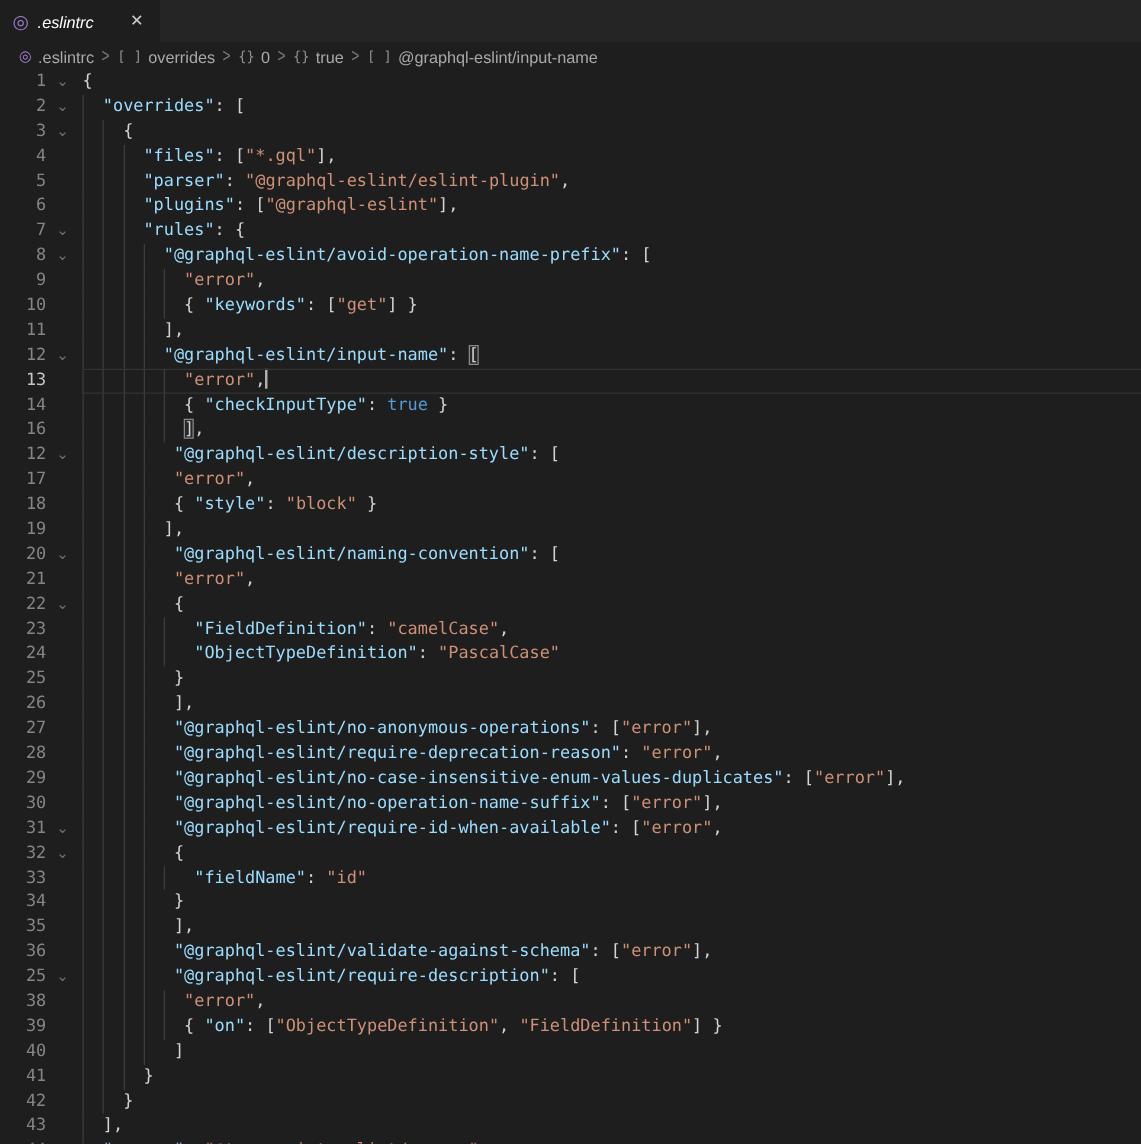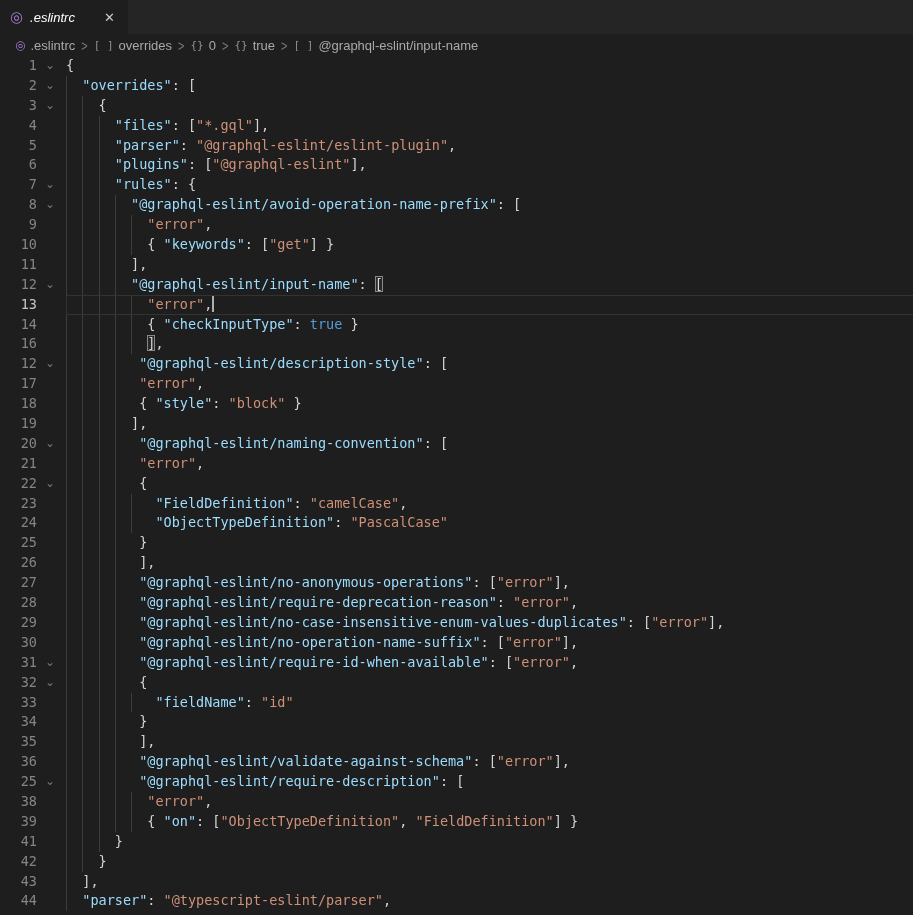--- a/index.html
+++ b/index.html
@@ -259,20 +259,25 @@
         <div class="num">38</div>
         <div class="chev"></div>
         <div class="code" style="padding-left: calc(10ch + 3px);"><span class="guide" style="left: calc(0ch + 3px);"></span><span class="guide" style="left: calc(2ch + 3px);"></span><span class="guide" style="left: calc(4ch + 3px);"></span><span class="guide" style="left: calc(6ch + 3px);"></span><span class="guide" style="left: calc(8ch + 3px);"></span><span class="ts">"error"</span><span class="tp">,</span></div>
       </div>
       <div class="row">
         <div class="num">39</div>
         <div class="chev"></div>
         <div class="code" style="padding-left: calc(10ch + 3px);"><span class="guide" style="left: calc(0ch + 3px);"></span><span class="guide" style="left: calc(2ch + 3px);"></span><span class="guide" style="left: calc(4ch + 3px);"></span><span class="guide" style="left: calc(6ch + 3px);"></span><span class="guide" style="left: calc(8ch + 3px);"></span><span class="tp">{ </span><span class="tk">"on"</span><span class="tp">: [</span><span class="ts">"ObjectTypeDefinition"</span><span class="tp">, </span><span class="ts">"FieldDefinition"</span><span class="tp">] }</span></div>
       </div>
       <div class="row">
+        <div class="num">40</div>
+        <div class="chev"></div>
+        <div class="code" style="padding-left: calc(9ch + 3px);"><span class="guide" style="left: calc(0ch + 3px);"></span><span class="guide" style="left: calc(2ch + 3px);"></span><span class="guide" style="left: calc(4ch + 3px);"></span><span class="guide" style="left: calc(6ch + 3px);"></span><span class="tp">]</span></div>
+      </div>
+      <div class="row">
         <div class="num">41</div>
         <div class="chev"></div>
         <div class="code" style="padding-left: calc(6ch + 3px);"><span class="guide" style="left: calc(0ch + 3px);"></span><span class="guide" style="left: calc(2ch + 3px);"></span><span class="guide" style="left: calc(4ch + 3px);"></span><span class="tp">}</span></div>
       </div>
       <div class="row">
         <div class="num">42</div>
         <div class="chev"></div>
         <div class="code" style="padding-left: calc(4ch + 3px);"><span class="guide" style="left: calc(0ch + 3px);"></span><span class="guide" style="left: calc(2ch + 3px);"></span><span class="tp">}</span></div>
       </div>
       <div class="row">

